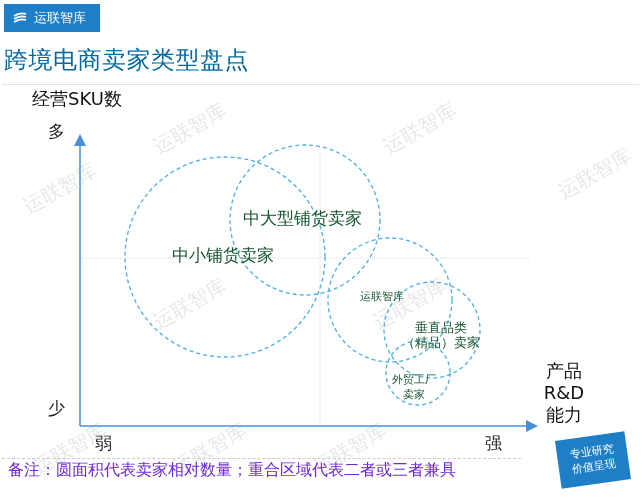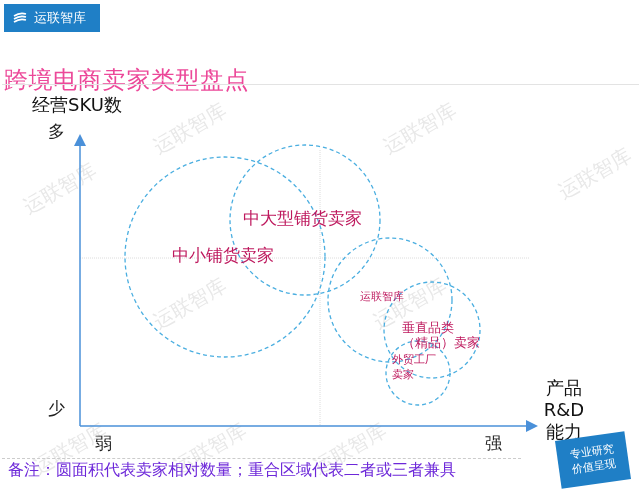--- a/index.html
+++ b/index.html
@@ -1,30 +1,30 @@
 <!DOCTYPE html>
 <html><head>
 <meta charset="utf-8">
 <style>
   html, body { margin:0; padding:0; background:#ffffff; }
   body { width:641px; height:499px; position:relative; overflow:hidden;
          font-family:"DejaVu Sans","Liberation Sans",sans-serif; color:#222; }
   .brand { position:absolute; left:4px; top:4px; width:96px; height:28px; background:#1f7fc6;
            color:#fff; display:flex; align-items:center; padding-left:8px; box-sizing:border-box; gap:6px; font-size:13px; }
   .brand svg { width:16px; height:16px; }
-  .title { position:absolute; left:4px; top:44px; font-size:24px; color:#ec4899; letter-spacing:0.5px;margin-top:20px; }
+  .title { position:absolute; left:4px; top:44px; font-size:24px; color:#0369a1; letter-spacing:0.5px; }
   .divider { position:absolute; left:2px; right:2px; top:84px; height:1px; background:#e3e3e3; }
-  .ylabel { position:absolute; left:32px; top:93px; font-size:18px; color:#111; }
+  .ylabel { position:absolute; left:32px; top:87px; font-size:18px; color:#111; }
   .ymax { position:absolute; left:48px; top:120px; font-size:17px; color:#222; }
   .ymin { position:absolute; left:48px; top:397px; font-size:17px; color:#222; }
   .xmin { position:absolute; left:95px; top:432px; font-size:17px; color:#222; }
   .xmax { position:absolute; left:485px; top:432px; font-size:17px; color:#222; }
-  .xlabel { position:absolute; left:540px; top:377px; font-size:18px; color:#111; text-align:center; line-height:22px; width:48px; }
+  .xlabel { position:absolute; left:540px; top:360px; font-size:18px; color:#111; text-align:center; line-height:22px; width:48px; }
   svg.chart { position:absolute; left:0; top:0; }
-  .clabel { position:absolute; color:#be185d; white-space:nowrap; }
+  .clabel { position:absolute; color:#14532d; text-align:center; white-space:nowrap; }
   .badge { position:absolute; left:558px; top:436px; width:70px; height:48px; background:#1f7fc6; color:#fff;
            font-size:11px; text-align:center; line-height:15px; padding-top:8px; box-sizing:border-box;
            transform:rotate(-8deg); }
   .note { position:absolute; left:8px; top:462px; font-size:16px; color:#6d28d9; line-height:16px; }
   .footline { position:absolute; left:2px; right:120px; top:458px; border-top:1px dashed #ccc; }
   .wm { position:absolute; color:#e8e8e8; font-size:20px; transform:rotate(-30deg); white-space:nowrap; pointer-events:none; }
 </style>
 </head>
 <body>
 
@@ -83,21 +83,21 @@
   <div>能力</div>
 </div>
 
 <div class="clabel" style="left:243px;top:207px;font-size:17px;">中大型铺货卖家</div>
 <div class="clabel" style="left:172px;top:244px;font-size:17px;">中小铺货卖家</div>
 <div class="clabel" style="left:360px;top:289px;font-size:11px;">运联智库</div>
 <div class="clabel" style="left:402px;top:320px;font-size:13px;line-height:15px;">
   <div>垂直品类</div>
   <div>（精品）卖家</div>
 </div>
-<div class="clabel" style="left:392px;top:352px;font-size:11px;line-height:15px;">
+<div class="clabel" style="left:392px;top:372px;font-size:11px;line-height:15px;">
   <div>外贸工厂</div>
   <div>卖家</div>
 </div>
 
 <div class="footline"></div>
 <div class="note">
   <div>备注：圆面积代表卖家相对数量；重合区域代表二者或三者兼具</div>
 </div>
 
 <div class="badge">

